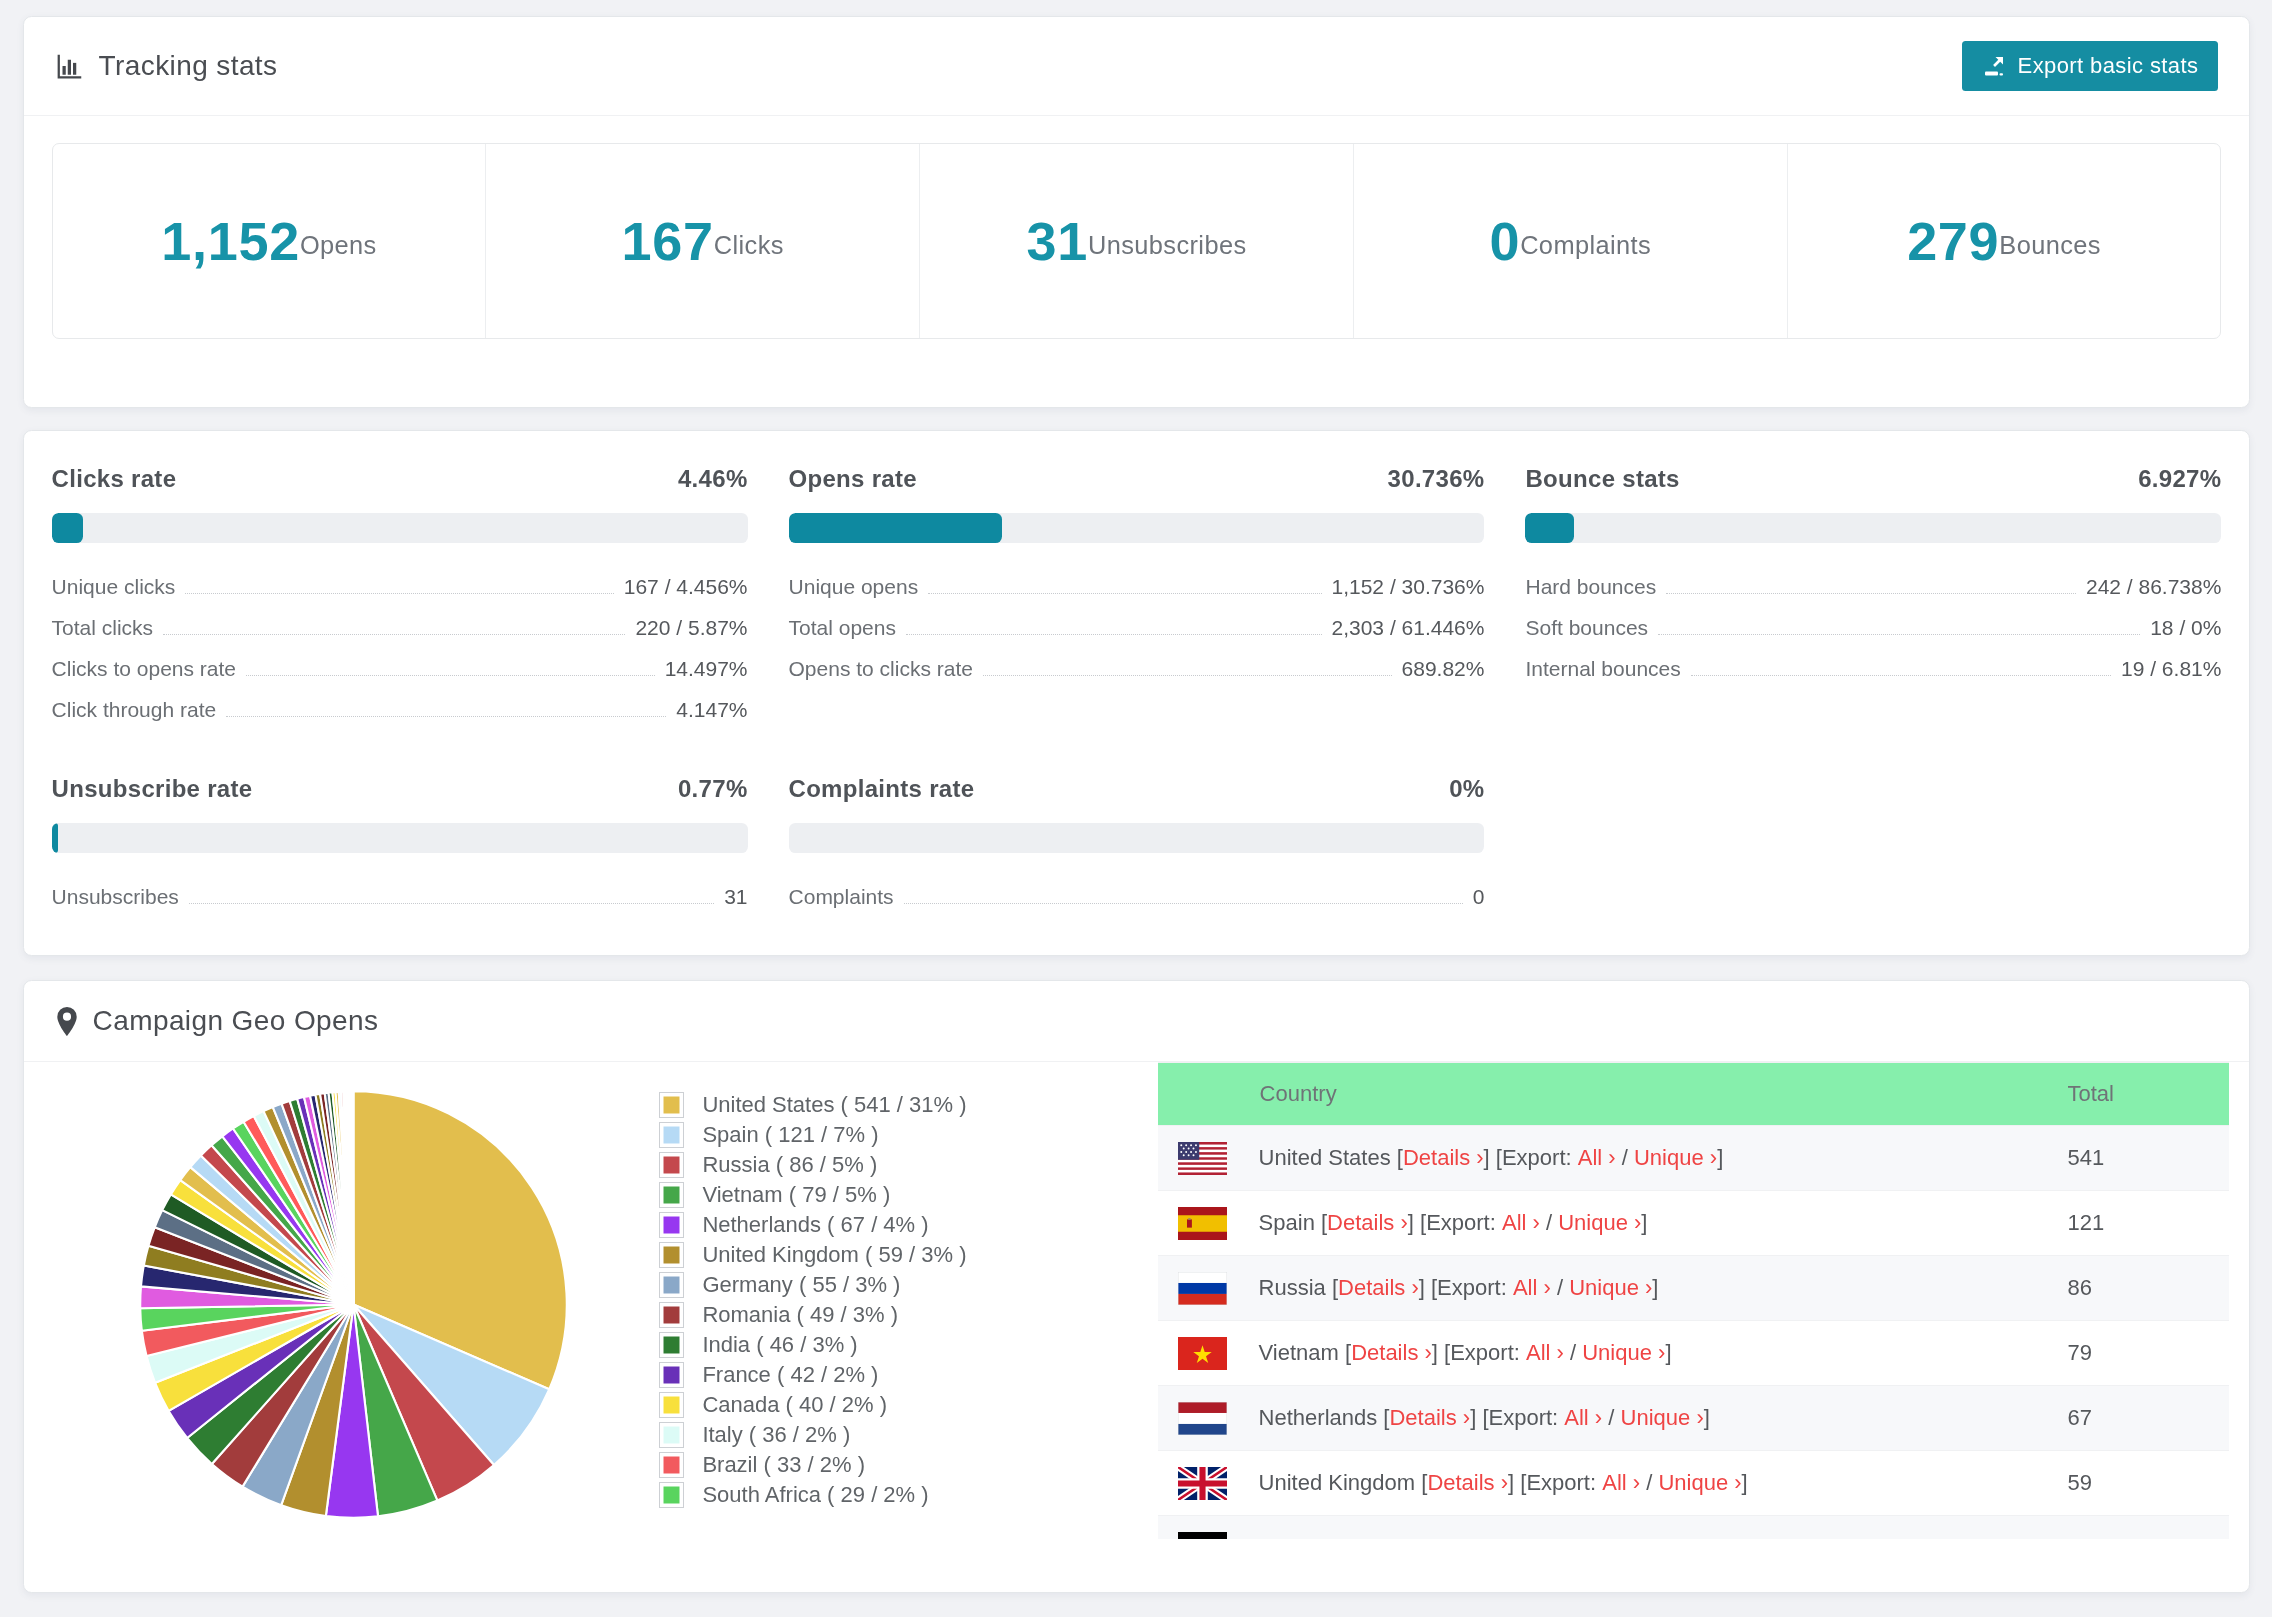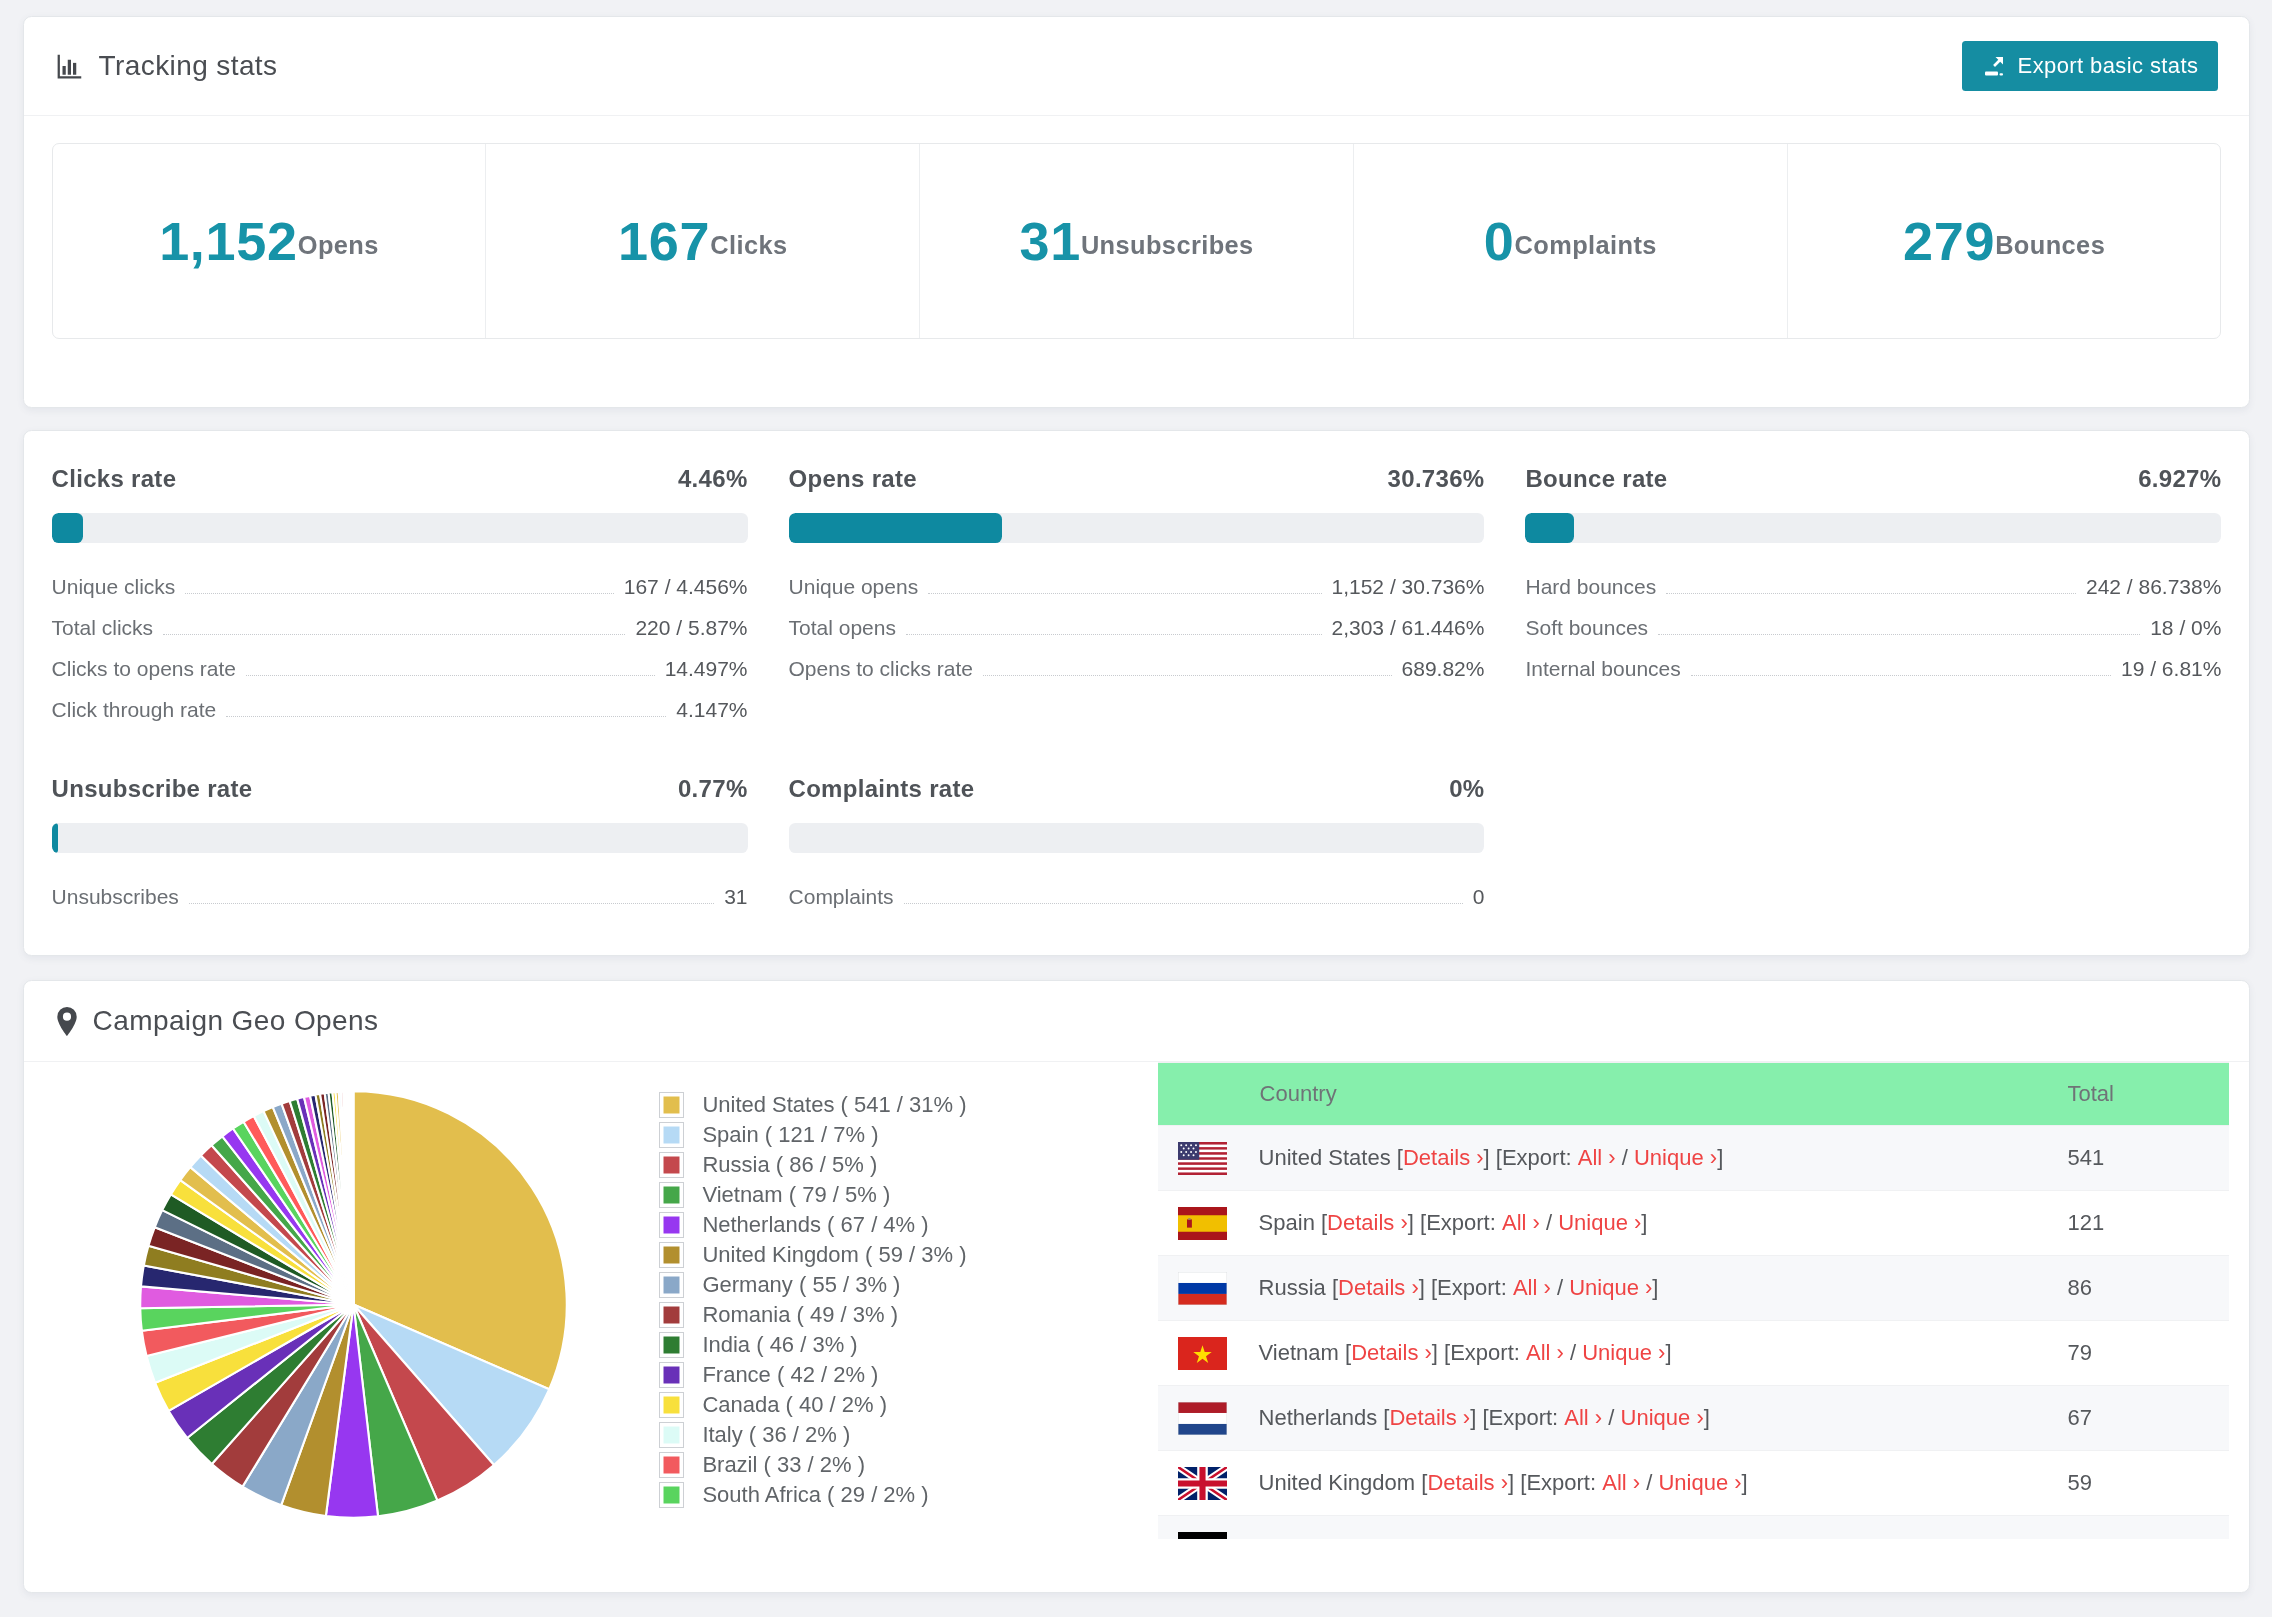--- a/index.html
+++ b/index.html
@@ -48,21 +48,21 @@
     border:1.4px solid #E7E9EB;border-radius:7px;
     display:flex;height:196px;
   }
   #card-tracking{padding-bottom:68px;}
   .summary-cell{
     flex:1;display:flex;flex-direction:row;align-items:center;justify-content:center;
     border-right:1.4px solid #ECEEF0;
   }
   .summary-cell:last-child{border-right:none;}
   .summary-num{font-size:54px;font-weight:700;color:var(--accent-num);letter-spacing:0.7px;}
-  .summary-label{font-size:25.4px;color:#6F747B;margin-top:10px;letter-spacing:0.4px;font-weight:bold;}
+  .summary-label{font-size:25.4px;color:#6F747B;margin-top:10px;letter-spacing:0.4px;}
   
   .rates-card{margin-top:22.6px;padding:34px 28px 40px;}
   .rates-grid{display:grid;grid-template-columns:repeat(3,1fr);column-gap:41px;row-gap:47px;}
   .rate-title-row{display:flex;justify-content:space-between;align-items:baseline;
     font-size:24px;font-weight:700;color:#4F5358;letter-spacing:0.3px;}
   .rate-bar{height:30px;background:#EDEFF2;border-radius:6.4px;margin:20px 0 7px;overflow:hidden;}
   .rate-fill{height:100%;background:var(--bar-fill);border-radius:6.4px;}
   .rate-rows{margin-top:21px;}
   .rate-row{display:flex;align-items:flex-end;padding:10.6px 0 6.4px;font-size:21px;color:var(--ink-gray);}
   .rate-row .leader{flex:1;border-bottom:1.4px dotted #C8CBCF;margin:0 10px 5px;}
@@ -193,21 +193,21 @@
             </div>
             <div class="rate-row">
               <span>Opens to clicks rate</span>
               <span class="leader"></span>
               <span class="val">689.82%</span>
             </div>
           </div>
         </div>
         <div class="rate-block">
           <div class="rate-title-row">
-            <span>Bounce rate</span>
+            <span>Bounce stats</span>
             <span>6.927%</span>
           </div>
           <div class="rate-bar">
             <div class="rate-fill" style="width: 6.927%; min-width: 6.4px;"></div>
           </div>
           <div class="rate-rows">
             <div class="rate-row">
               <span>Hard bounces</span>
               <span class="leader"></span>
               <span class="val">242 / 86.738%</span>

